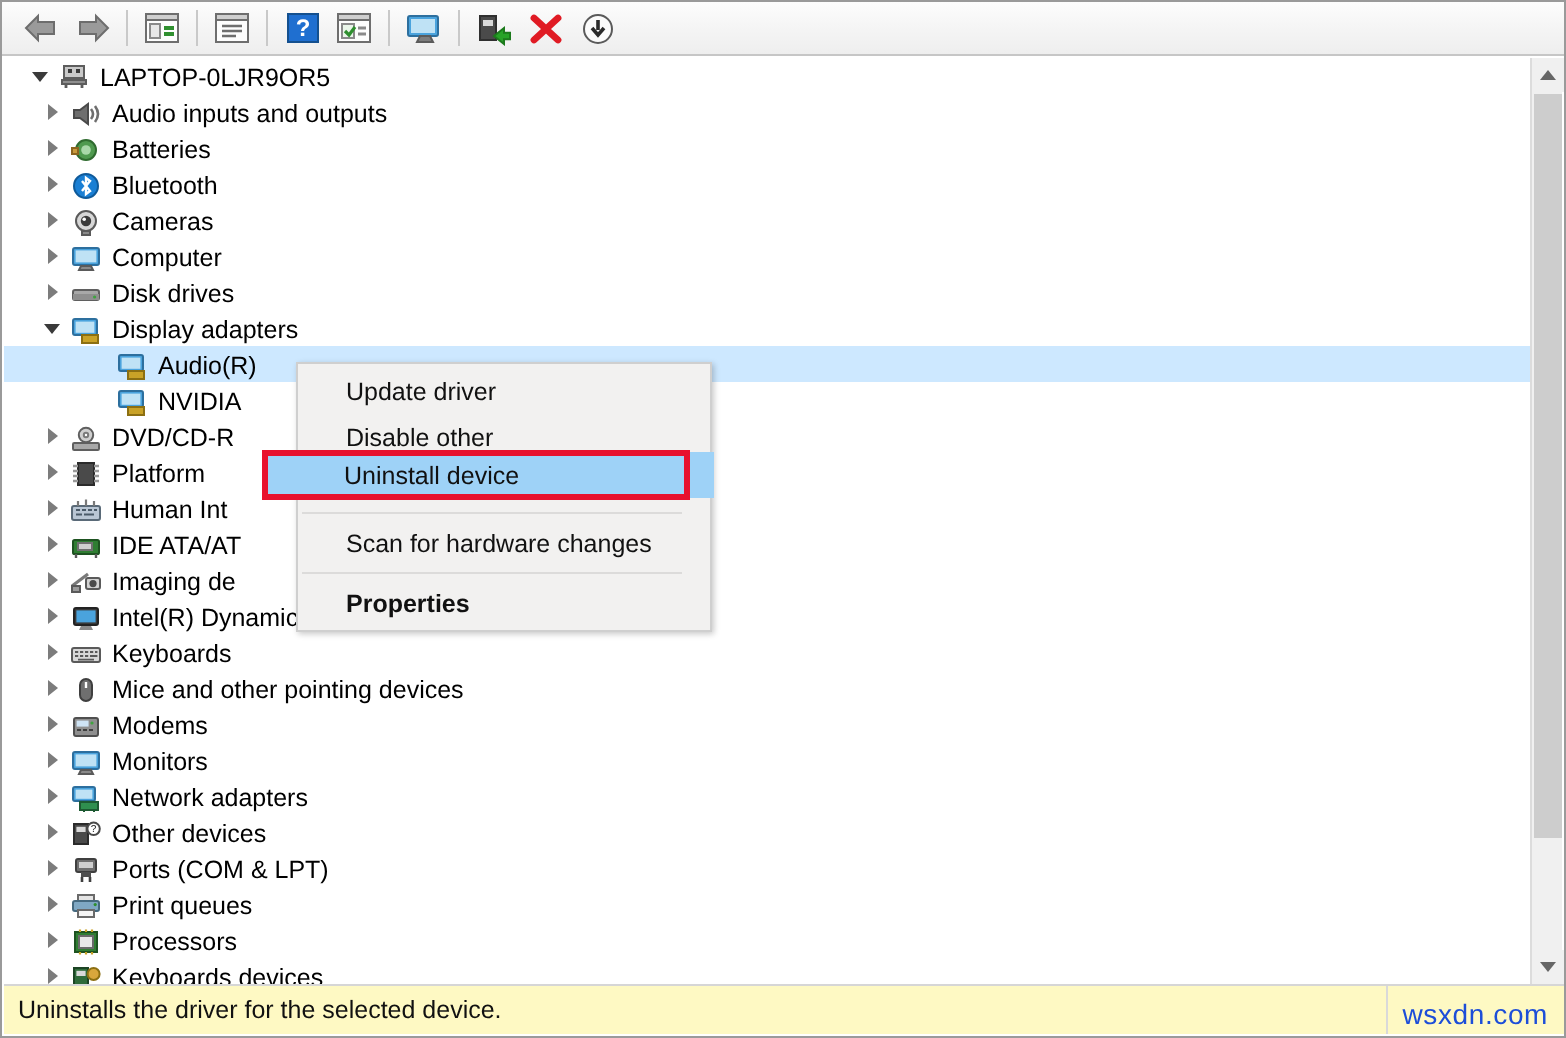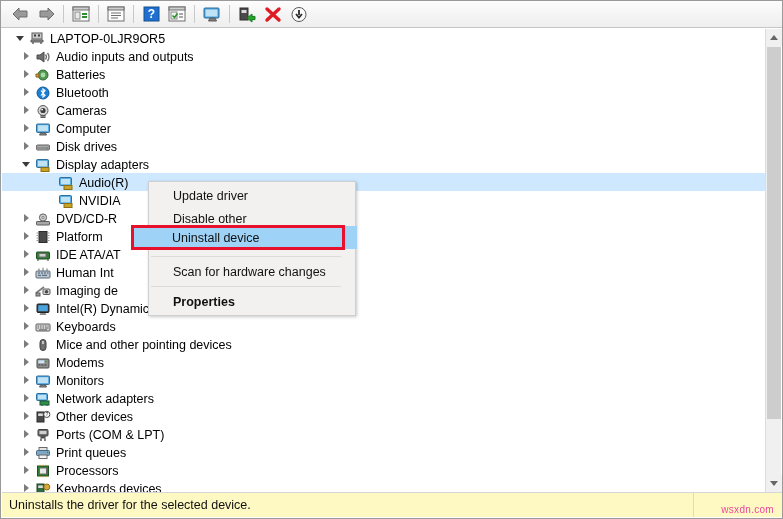--- a/index.html
+++ b/index.html
@@ -198,22 +198,22 @@
     color: #111;
     border-right: 1px solid #d9d9d9;
   }
   .status-right {
     width: 88px; height: 100%;
     display: flex; align-items: center; justify-content: center;
   }
   .watermark {
     position: absolute;
     right: 8px; bottom: 3px;
-    font-size: 10px;
-    color: #ec4899;
+    font-size: 14px;
+    color: #1d4ed8;
     letter-spacing: 0.3px;
     z-index: 60;
   }
 </style>
 </head>
 <body>
 
 <div id="app">
 
   <div class="toolbar">
@@ -470,40 +470,40 @@
       </span>
       <span class="lbl">Platform</span>
     </div>
 
     <div class="row ind1">
       <span class="twisty">
           <span class="chev"></span>
         </span>
       <span class="ico">
         <svg width="16" height="14" viewBox="0 0 16 14">
+          <rect x="1" y="5" width="14" height="7" rx="1" fill="#b9c6d4" stroke="#5a6a78"></rect>
+          <path d="M3 7 h2 M6 7 h2 M9 7 h2 M12 7 h1.5 M3 9.3 h3 M7 9.3 h5" stroke="#4a5a68" stroke-width="1"></path>
+          <path d="M4 5 v-2.5 M8 5 v-3.2 M12 5 v-2.5" stroke="#7a7a7a" stroke-width="1.1"></path>
+        </svg>
+      </span>
+      <span class="lbl">Human Int</span>
+    </div>
+
+    <div class="row ind1">
+      <span class="twisty">
+          <span class="chev"></span>
+        </span>
+      <span class="ico">
+        <svg width="16" height="14" viewBox="0 0 16 14">
           <rect x="1.5" y="4" width="13" height="7" rx="0.8" fill="#2f7d32" stroke="#1d5220"></rect>
           <rect x="4" y="5.5" width="7" height="3.5" fill="#cfcfcf" stroke="#6f6f6f"></rect>
           <path d="M3 11 v2 M13 11 v2" stroke="#5a5a5a" stroke-width="1.2"></path>
         </svg>
       </span>
       <span class="lbl">IDE ATA/AT</span>
-    </div>
-
-    <div class="row ind1">
-      <span class="twisty">
-          <span class="chev"></span>
-        </span>
-      <span class="ico">
-        <svg width="16" height="14" viewBox="0 0 16 14">
-          <rect x="1" y="5" width="14" height="7" rx="1" fill="#b9c6d4" stroke="#5a6a78"></rect>
-          <path d="M3 7 h2 M6 7 h2 M9 7 h2 M12 7 h1.5 M3 9.3 h3 M7 9.3 h5" stroke="#4a5a68" stroke-width="1"></path>
-          <path d="M4 5 v-2.5 M8 5 v-3.2 M12 5 v-2.5" stroke="#7a7a7a" stroke-width="1.1"></path>
-        </svg>
-      </span>
-      <span class="lbl">Human Int</span>
     </div>
 
     <div class="row ind1">
       <span class="twisty">
           <span class="chev"></span>
         </span>
       <span class="ico">
         <svg width="16" height="14" viewBox="0 0 16 14">
           <path d="M1 9 L9 3" stroke="#7a7a7a" stroke-width="1.6"></path>
           <rect x="8" y="5" width="7" height="5.5" rx="1" fill="#d2d2d2" stroke="#5a5a5a"></rect>

